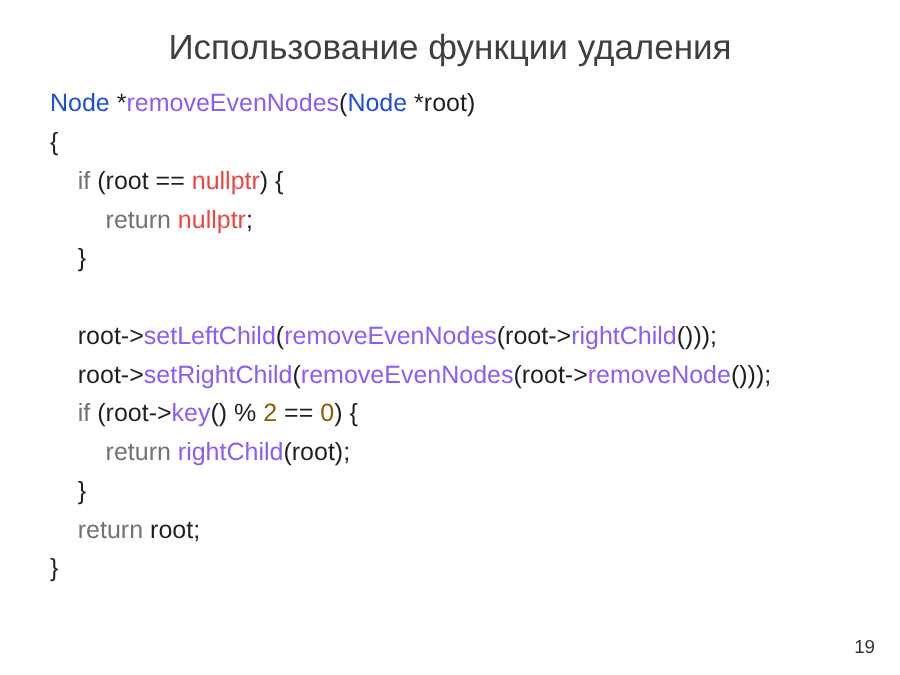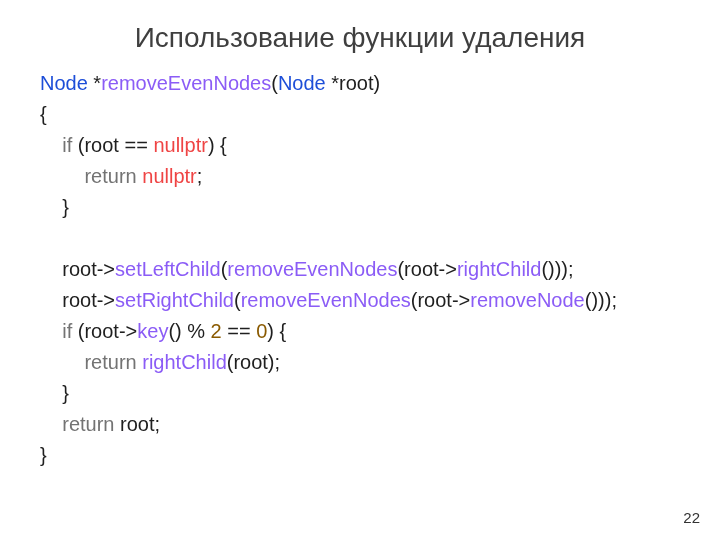--- a/index.html
+++ b/index.html
@@ -62,15 +62,15 @@
 <span>    </span><span>}</span>
 
 <span>    </span><span>root-&gt;</span><span class="t-func">setLeftChild</span><span>(</span><span class="t-func">removeEvenNodes</span><span>(root-&gt;</span><span class="t-func">rightChild</span><span>()));</span>
 <span>    </span><span>root-&gt;</span><span class="t-func">setRightChild</span><span>(</span><span class="t-func">removeEvenNodes</span><span>(root-&gt;</span><span class="t-func">removeNode</span><span>()));</span>
 <span>    </span><span class="t-kw">if</span><span> (root-&gt;</span><span class="t-func">key</span><span>() % </span><span class="t-num">2</span><span> == </span><span class="t-num">0</span><span>) {</span>
 <span>        </span><span class="t-kw">return</span><span> </span><span class="t-func">rightChild</span><span>(root);</span>
 <span>    </span><span>}</span>
 <span>    </span><span class="t-kw">return</span><span> root;</span>
 <span>}</span></div>
 
-  <div class="page-num">22</div>
+  <div class="page-num">19</div>
 
 </div>
 
 </body></html>

